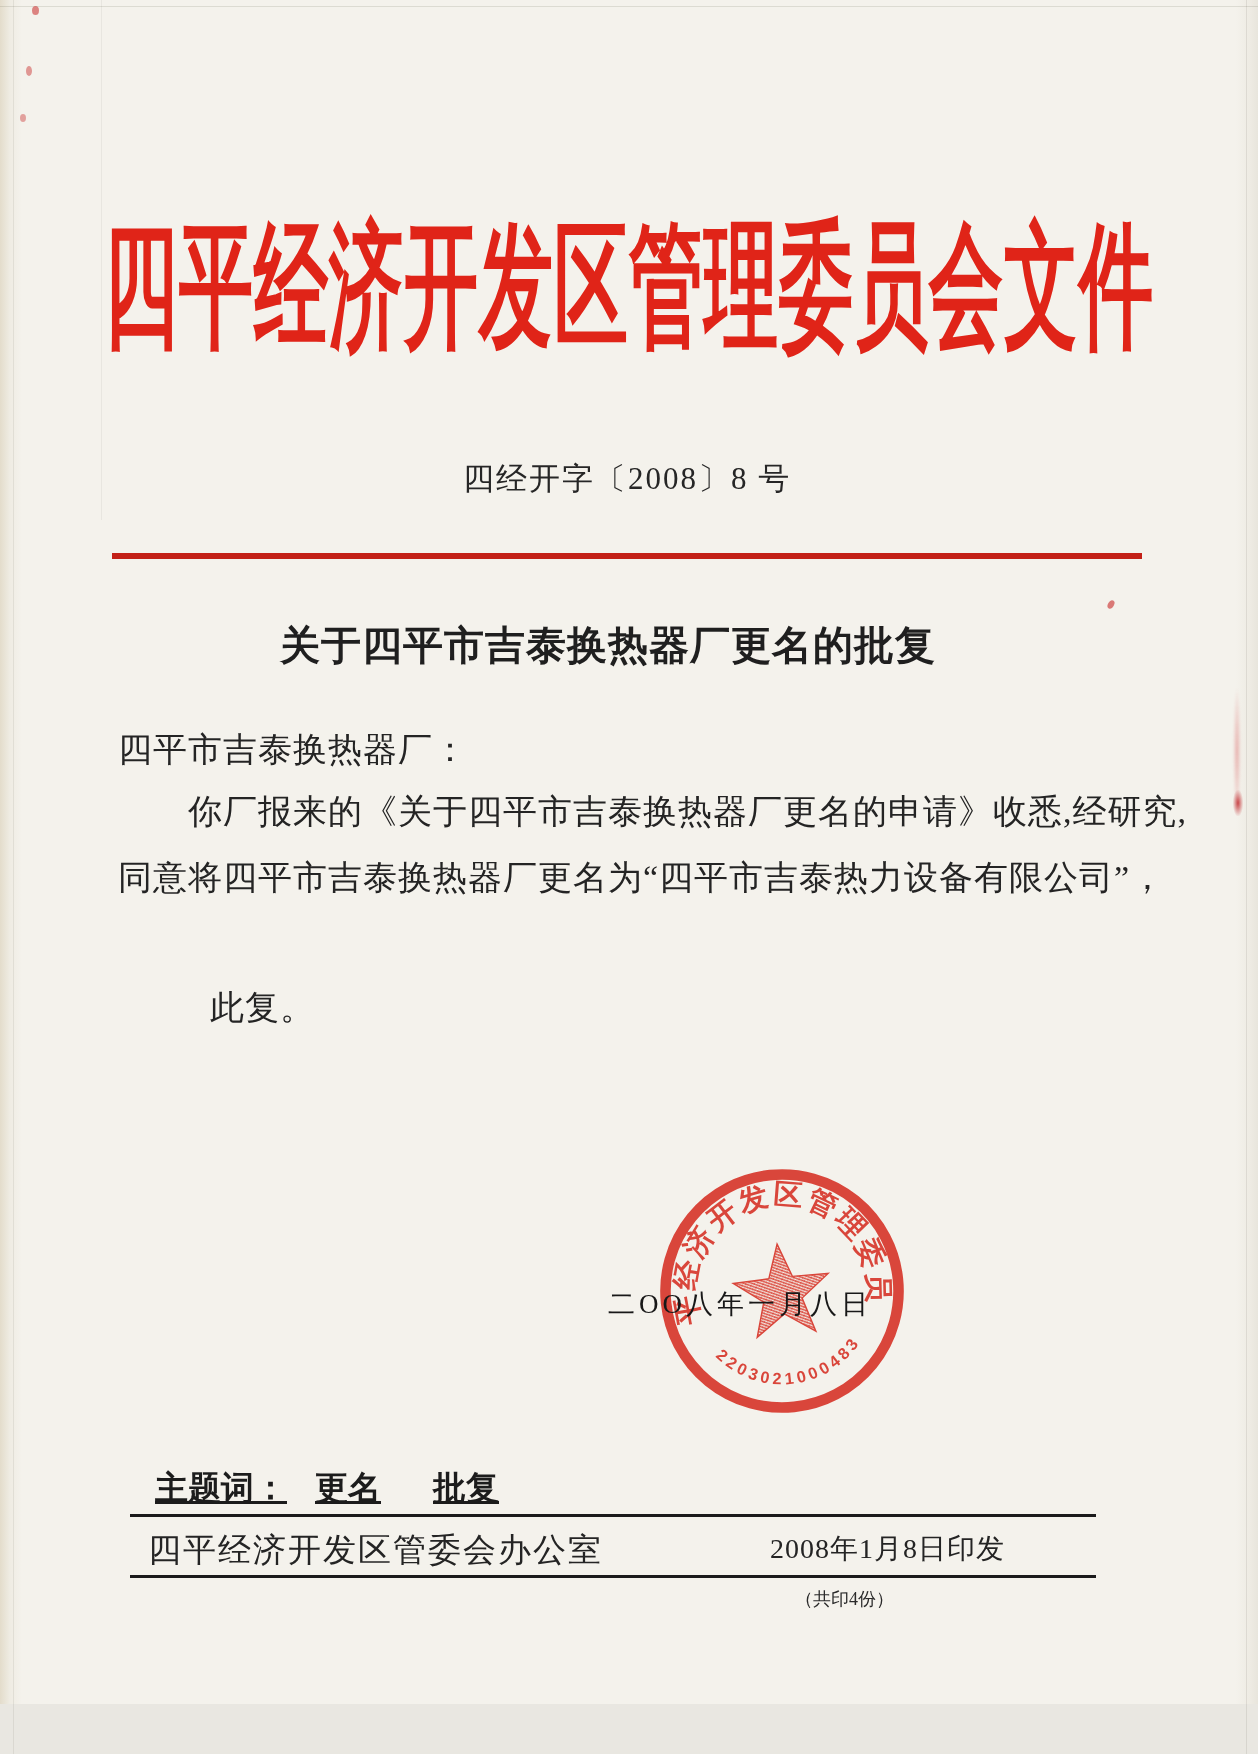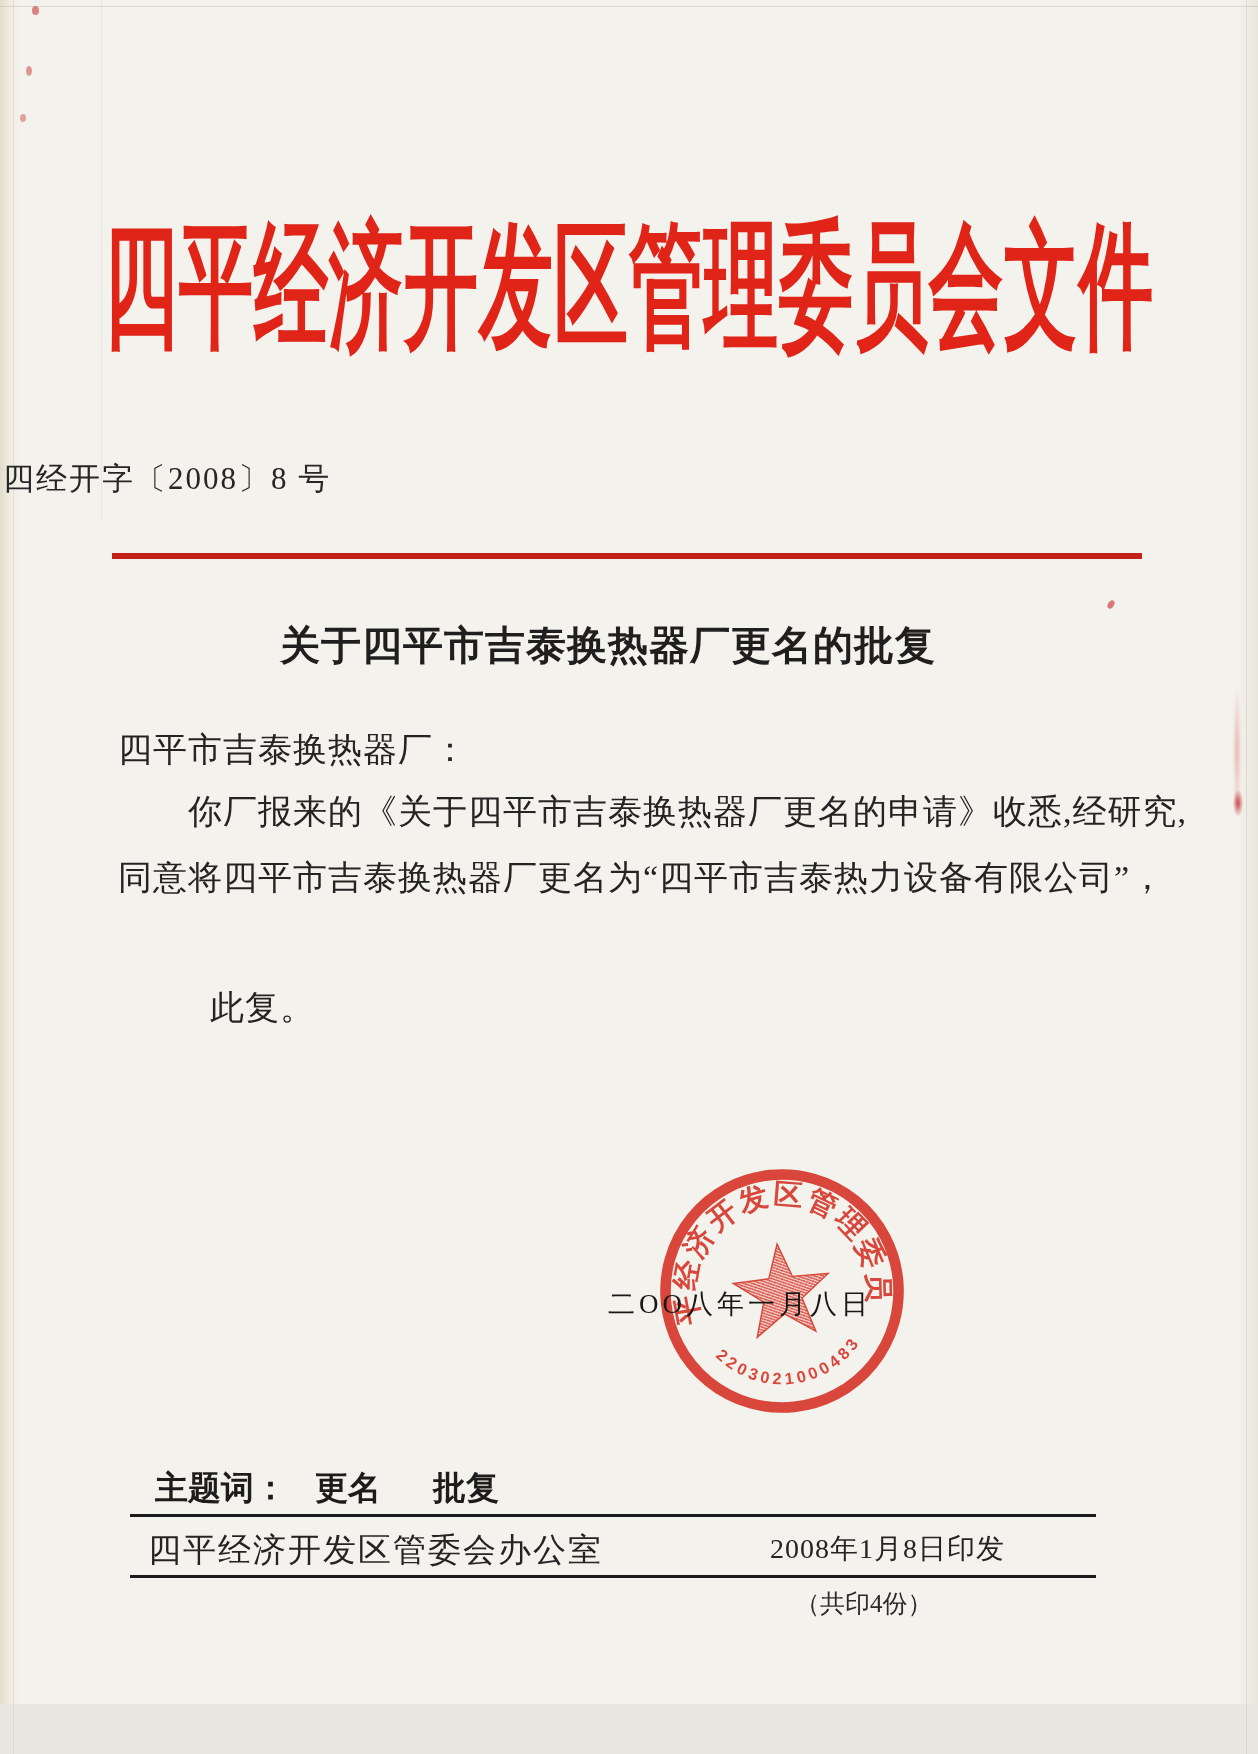--- a/index.html
+++ b/index.html
@@ -27,21 +27,22 @@
     text-align:center;
     color:#e02418;
     font-weight:bold;
     font-size:74px;
     letter-spacing:1px;
     transform:scaleY(1.85);
     transform-origin:top center;
     white-space:nowrap;
   }
   .doc-number{
-    position:absolute;left:3px;top:458px;width:1230px;
+    position:absolute;left:12px;top:458px;width:1230px;
+    text-align:center;
     font-size:31px;color:#262626;letter-spacing:2px;
   }
   .red-rule{
     position:absolute;left:112px;top:553px;width:1030px;height:6px;
     background:#c32017;
   }
   .doc-title{
     position:absolute;left:0;top:618px;width:1216px;
     text-align:center;
     font-family:"Liberation Sans","DejaVu Sans",sans-serif;
@@ -60,31 +61,31 @@
     transform:rotate(-6deg);
   }
   .date-line{
     position:absolute;left:608px;top:1286px;
     font-size:27px;color:#181818;letter-spacing:4px;z-index:6;white-space:nowrap;
   }
 
   .subject-row{
     position:absolute;left:155px;top:1466px;
     font-family:"Liberation Sans","DejaVu Sans",sans-serif;
-    font-weight:bold;font-size:33px;color:#1c1c1c;white-space:nowrap;
+    font-weight:bold;font-size:33px;color:#1c1c1c;white-space:nowrap;text-decoration:underline;
   }
   .subject-row .kw1{margin-left:28px;}
   .subject-row .kw2{margin-left:52px;}
 
   .footer-rule{position:absolute;left:130px;width:966px;height:3px;background:#1b1b1b;}
   .fr1{top:1514px;}
   .fr2{top:1575px;}
   .office{position:absolute;left:148px;top:1528px;font-size:33px;color:#242424;letter-spacing:2px;text-align:right;}
   .print-date{position:absolute;left:770px;top:1530px;font-size:28px;color:#242424;letter-spacing:1px;}
-  .copies{position:absolute;left:795px;top:1587px;font-size:25px;color:#2a2a2a;}
+  .copies{position:absolute;left:795px;top:1587px;font-size:18px;color:#2a2a2a;}
 
   .smudge{
     position:absolute;left:1233px;top:686px;width:8px;height:130px;
     background:radial-gradient(ellipse at center,rgba(210,60,60,0.35),rgba(210,60,60,0) 70%);
     filter:blur(1px);
   }
   .smudge-dot{
     position:absolute;left:1233px;top:790px;width:10px;height:26px;
     background:radial-gradient(ellipse at center,rgba(190,30,35,0.8),rgba(190,30,35,0) 75%);
   }

